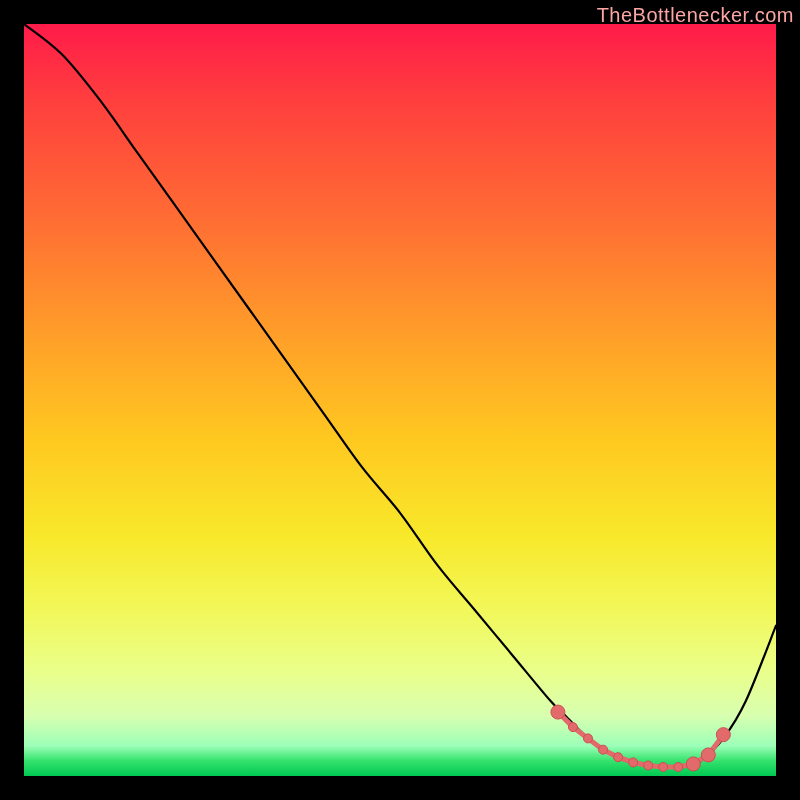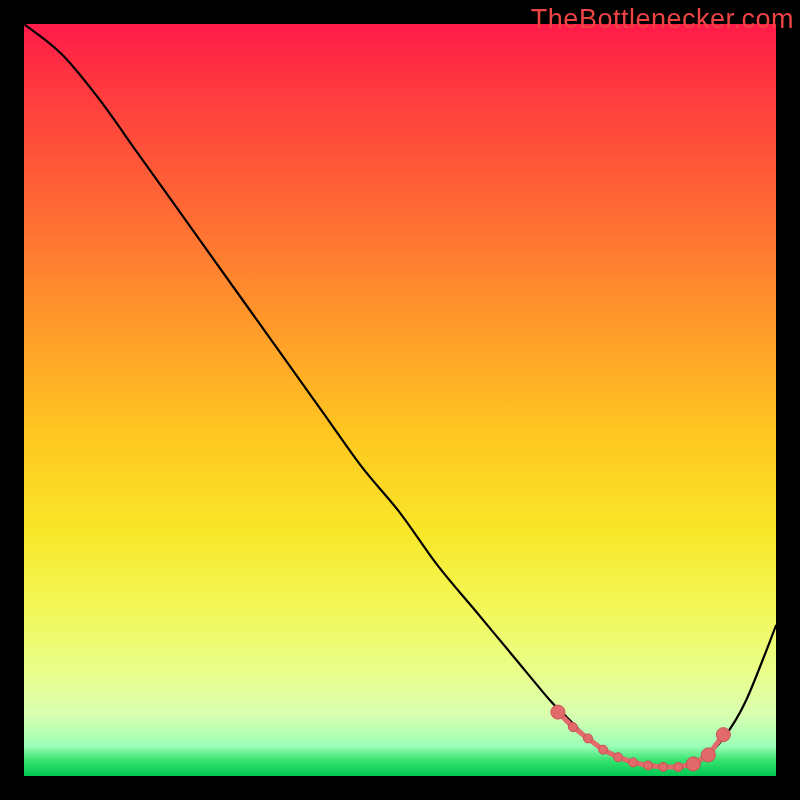--- a/index.html
+++ b/index.html
@@ -29,22 +29,22 @@
       #d8ffb0 92%,
       #9cffb8 96%,
       #34e26c 98%,
       #00c853 100%
     );
   }
   .attribution {
     position: absolute;
     top: 4px;
     right: 6px;
-    color: #ef4444;
-    font-size: 27px;
+    color: #fca5a5;
+    font-size: 20px;
     letter-spacing: 0.5px;
     font-weight: 500;
     user-select: none;
   }
   svg.plot {
     position: absolute;
     left: 24px;
     top: 24px;
     width: 752px;
     height: 752px;

